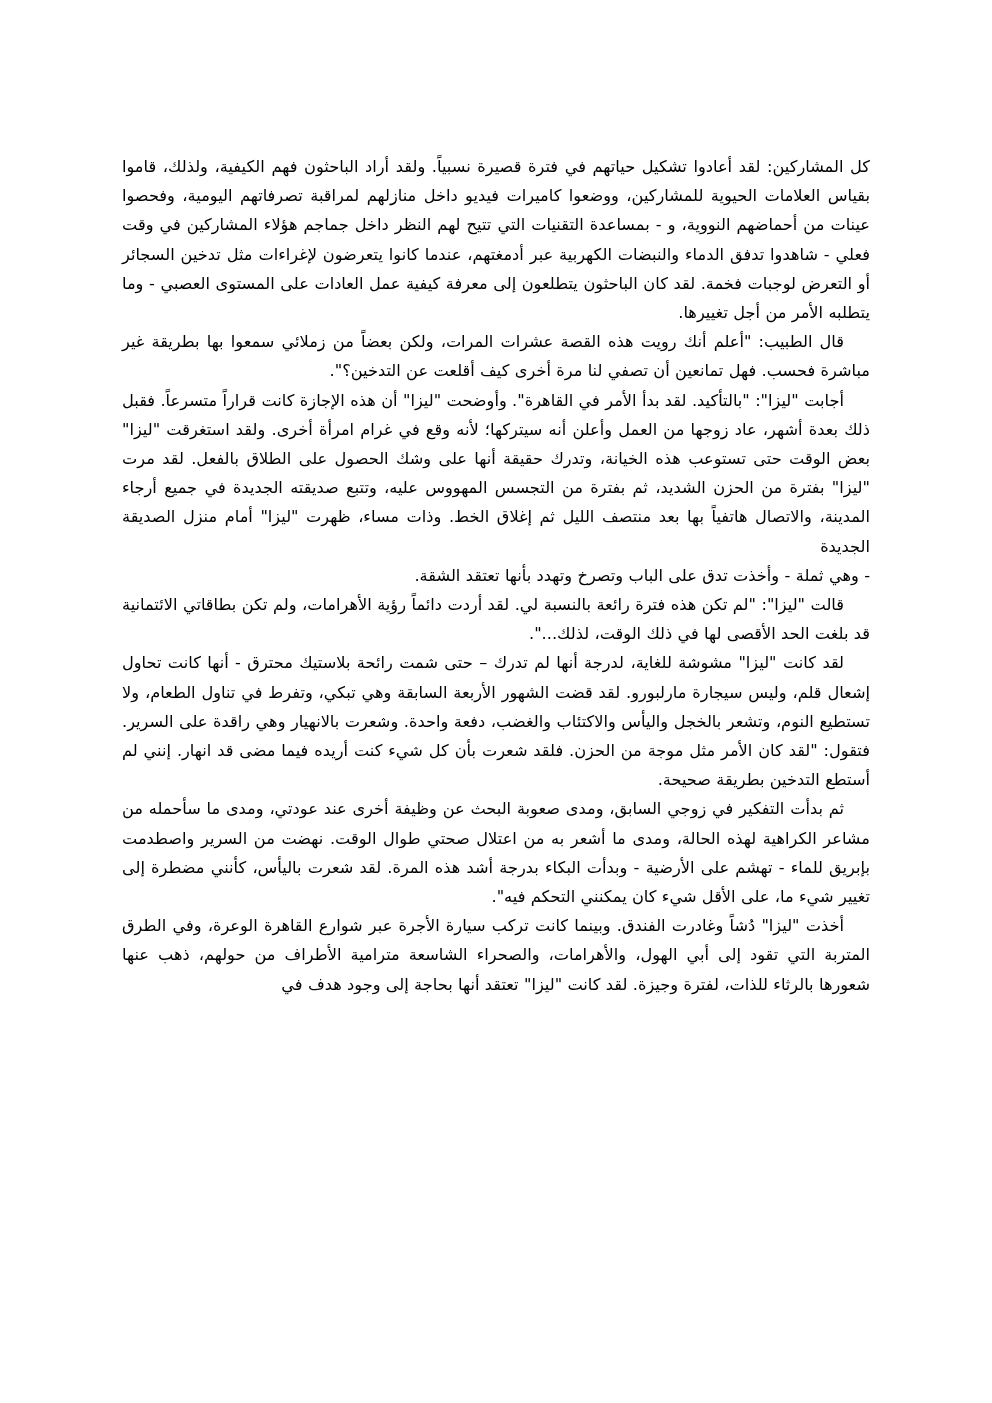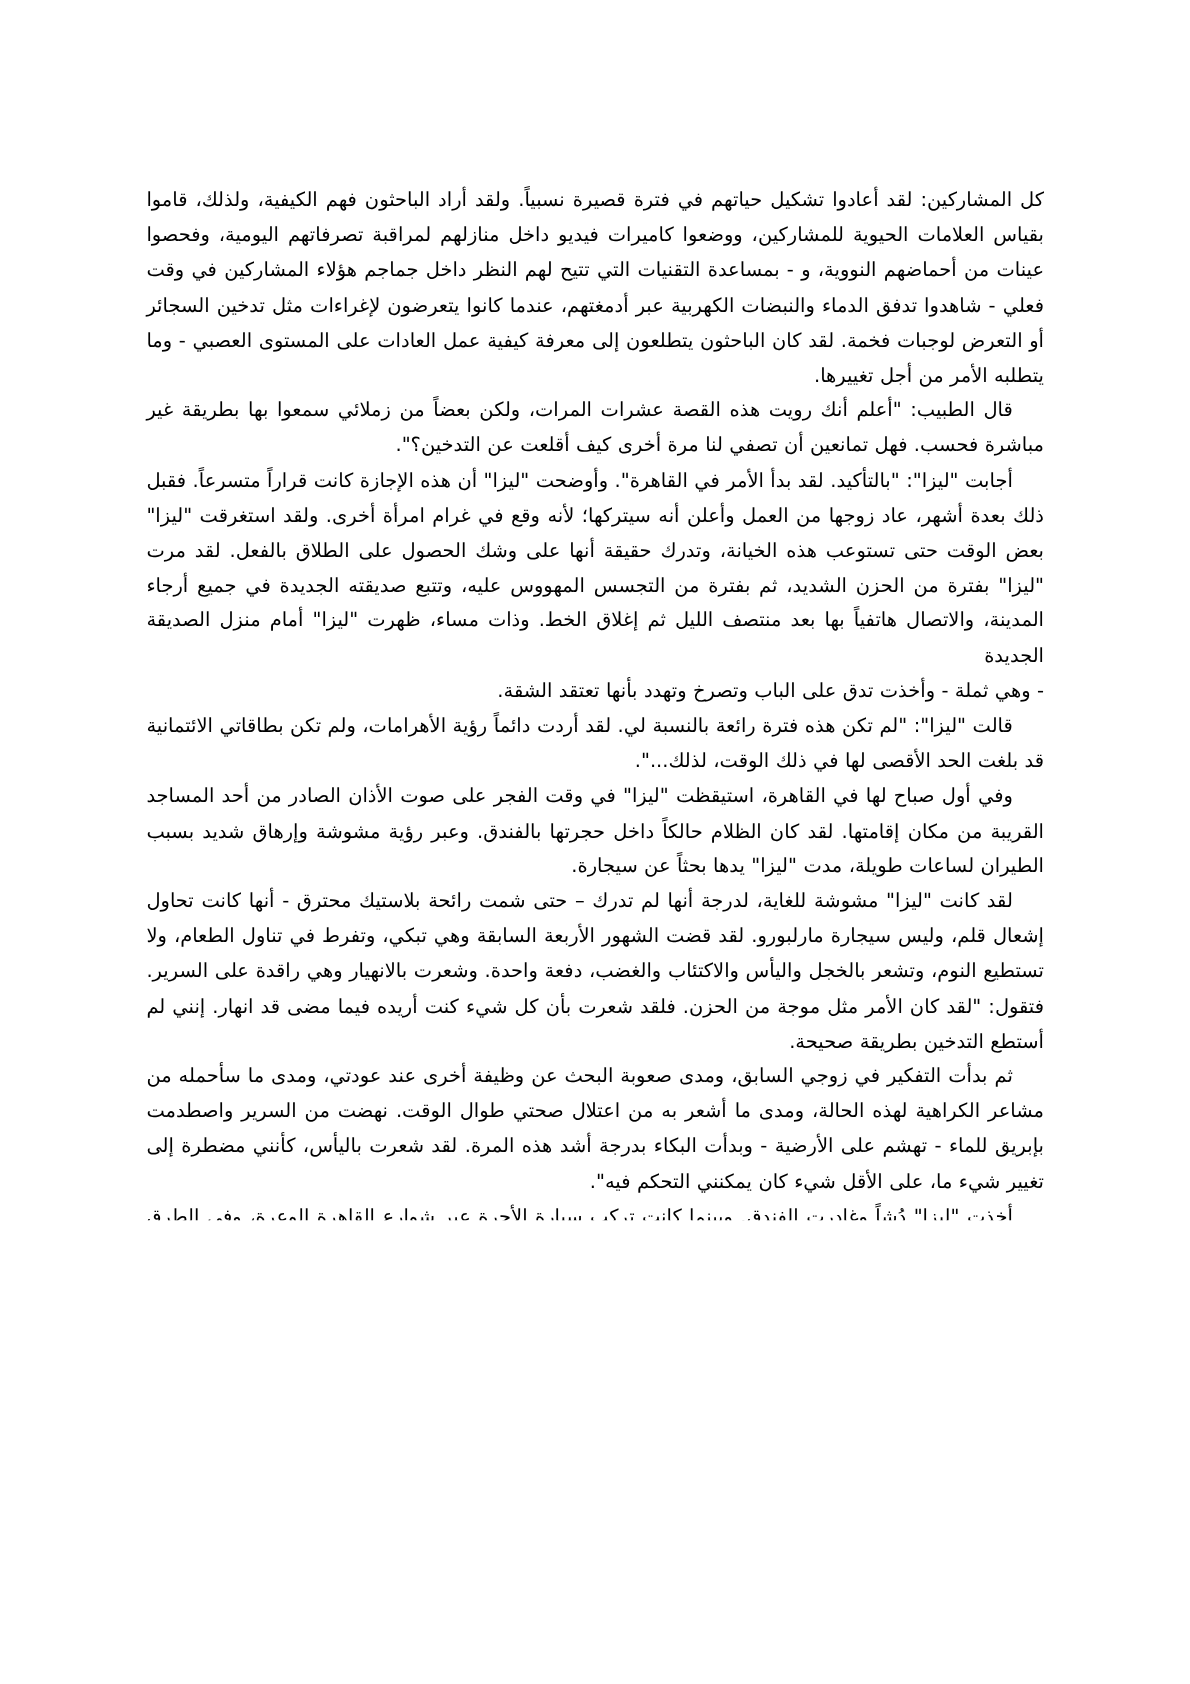--- a/index.html
+++ b/index.html
@@ -65,21 +65,20 @@
 <body>
 
 <div class="page">
 
   <div class="doc-body">
     <p class="no-indent">كل المشاركين: لقد أعادوا تشكيل حياتهم في فترة قصيرة نسبياً. ولقد أراد الباحثون فهم الكيفية، ولذلك، قاموا بقياس العلامات الحيوية للمشاركين، ووضعوا كاميرات فيديو داخل منازلهم لمراقبة تصرفاتهم اليومية، وفحصوا عينات من أحماضهم النووية، و - بمساعدة التقنيات التي تتيح لهم النظر داخل جماجم هؤلاء المشاركين في وقت فعلي - شاهدوا تدفق الدماء والنبضات الكهربية عبر أدمغتهم، عندما كانوا يتعرضون لإغراءات مثل تدخين السجائر أو التعرض لوجبات فخمة. لقد كان الباحثون يتطلعون إلى معرفة كيفية عمل العادات على المستوى العصبي - وما يتطلبه الأمر من أجل تغييرها.</p>
     <p>قال الطبيب: "أعلم أنك رويت هذه القصة عشرات المرات، ولكن بعضاً من زملائي سمعوا بها بطريقة غير مباشرة فحسب. فهل تمانعين أن تصفي لنا مرة أخرى كيف أقلعت عن التدخين؟".</p>
     <p>أجابت "ليزا": "بالتأكيد. لقد بدأ الأمر في القاهرة". وأوضحت "ليزا" أن هذه الإجازة كانت قراراً متسرعاً. فقبل ذلك بعدة أشهر، عاد زوجها من العمل وأعلن أنه سيتركها؛ لأنه وقع في غرام امرأة أخرى. ولقد استغرقت "ليزا" بعض الوقت حتى تستوعب هذه الخيانة، وتدرك حقيقة أنها على وشك الحصول على الطلاق بالفعل. لقد مرت "ليزا" بفترة من الحزن الشديد، ثم بفترة من التجسس المهووس عليه، وتتبع صديقته الجديدة في جميع أرجاء المدينة، والاتصال هاتفياً بها بعد منتصف الليل ثم إغلاق الخط. وذات مساء، ظهرت "ليزا" أمام منزل الصديقة الجديدة</p>
     <p class="no-indent">- وهي ثملة - وأخذت تدق على الباب وتصرخ وتهدد بأنها تعتقد الشقة.</p>
     <p>قالت "ليزا": "لم تكن هذه فترة رائعة بالنسبة لي. لقد أردت دائماً رؤية الأهرامات، ولم تكن بطاقاتي الائتمانية قد بلغت الحد الأقصى لها في ذلك الوقت، لذلك...".</p>
-    <p>وفي أول صباح لها في القاهرة، استيقظت "ليزا" في وقت الفجر على صوت الأذان الصادر من أحد المساجد القريبة من مكان إقامتها. لقد كان الظلام حالكاً داخل حجرتها بالفندق. وعبر رؤية مشوشة وإرهاق شديد بسبب الطيران لساعات طويلة، مدت "ليزا" يدها بحثاً عن سيجارة.</p>
     <p>لقد كانت "ليزا" مشوشة للغاية، لدرجة أنها لم تدرك – حتى شمت رائحة بلاستيك محترق - أنها كانت تحاول إشعال قلم، وليس سيجارة مارلبورو. لقد قضت الشهور الأربعة السابقة وهي تبكي، وتفرط في تناول الطعام، ولا تستطيع النوم، وتشعر بالخجل واليأس والاكتئاب والغضب، دفعة واحدة. وشعرت بالانهيار وهي راقدة على السرير. فتقول: "لقد كان الأمر مثل موجة من الحزن. فلقد شعرت بأن كل شيء كنت أريده فيما مضى قد انهار. إنني لم أستطع التدخين بطريقة صحيحة.</p>
     <p>ثم بدأت التفكير في زوجي السابق، ومدى صعوبة البحث عن وظيفة أخرى عند عودتي، ومدى ما سأحمله من مشاعر الكراهية لهذه الحالة، ومدى ما أشعر به من اعتلال صحتي طوال الوقت. نهضت من السرير واصطدمت بإبريق للماء - تهشم على الأرضية - وبدأت البكاء بدرجة أشد هذه المرة. لقد شعرت باليأس، كأنني مضطرة إلى تغيير شيء ما، على الأقل شيء كان يمكنني التحكم فيه".</p>
     <p>أخذت "ليزا" دُشاً وغادرت الفندق. وبينما كانت تركب سيارة الأجرة عبر شوارع القاهرة الوعرة، وفي الطرق المتربة التي تقود إلى أبي الهول، والأهرامات، والصحراء الشاسعة مترامية الأطراف من حولهم، ذهب عنها شعورها بالرثاء للذات، لفترة وجيزة. لقد كانت "ليزا" تعتقد أنها بحاجة إلى وجود هدف في</p>
   </div>
 
   <div class="watermark">www.ibtesama.com</div>
 
 </div>
 
 </body></html>

